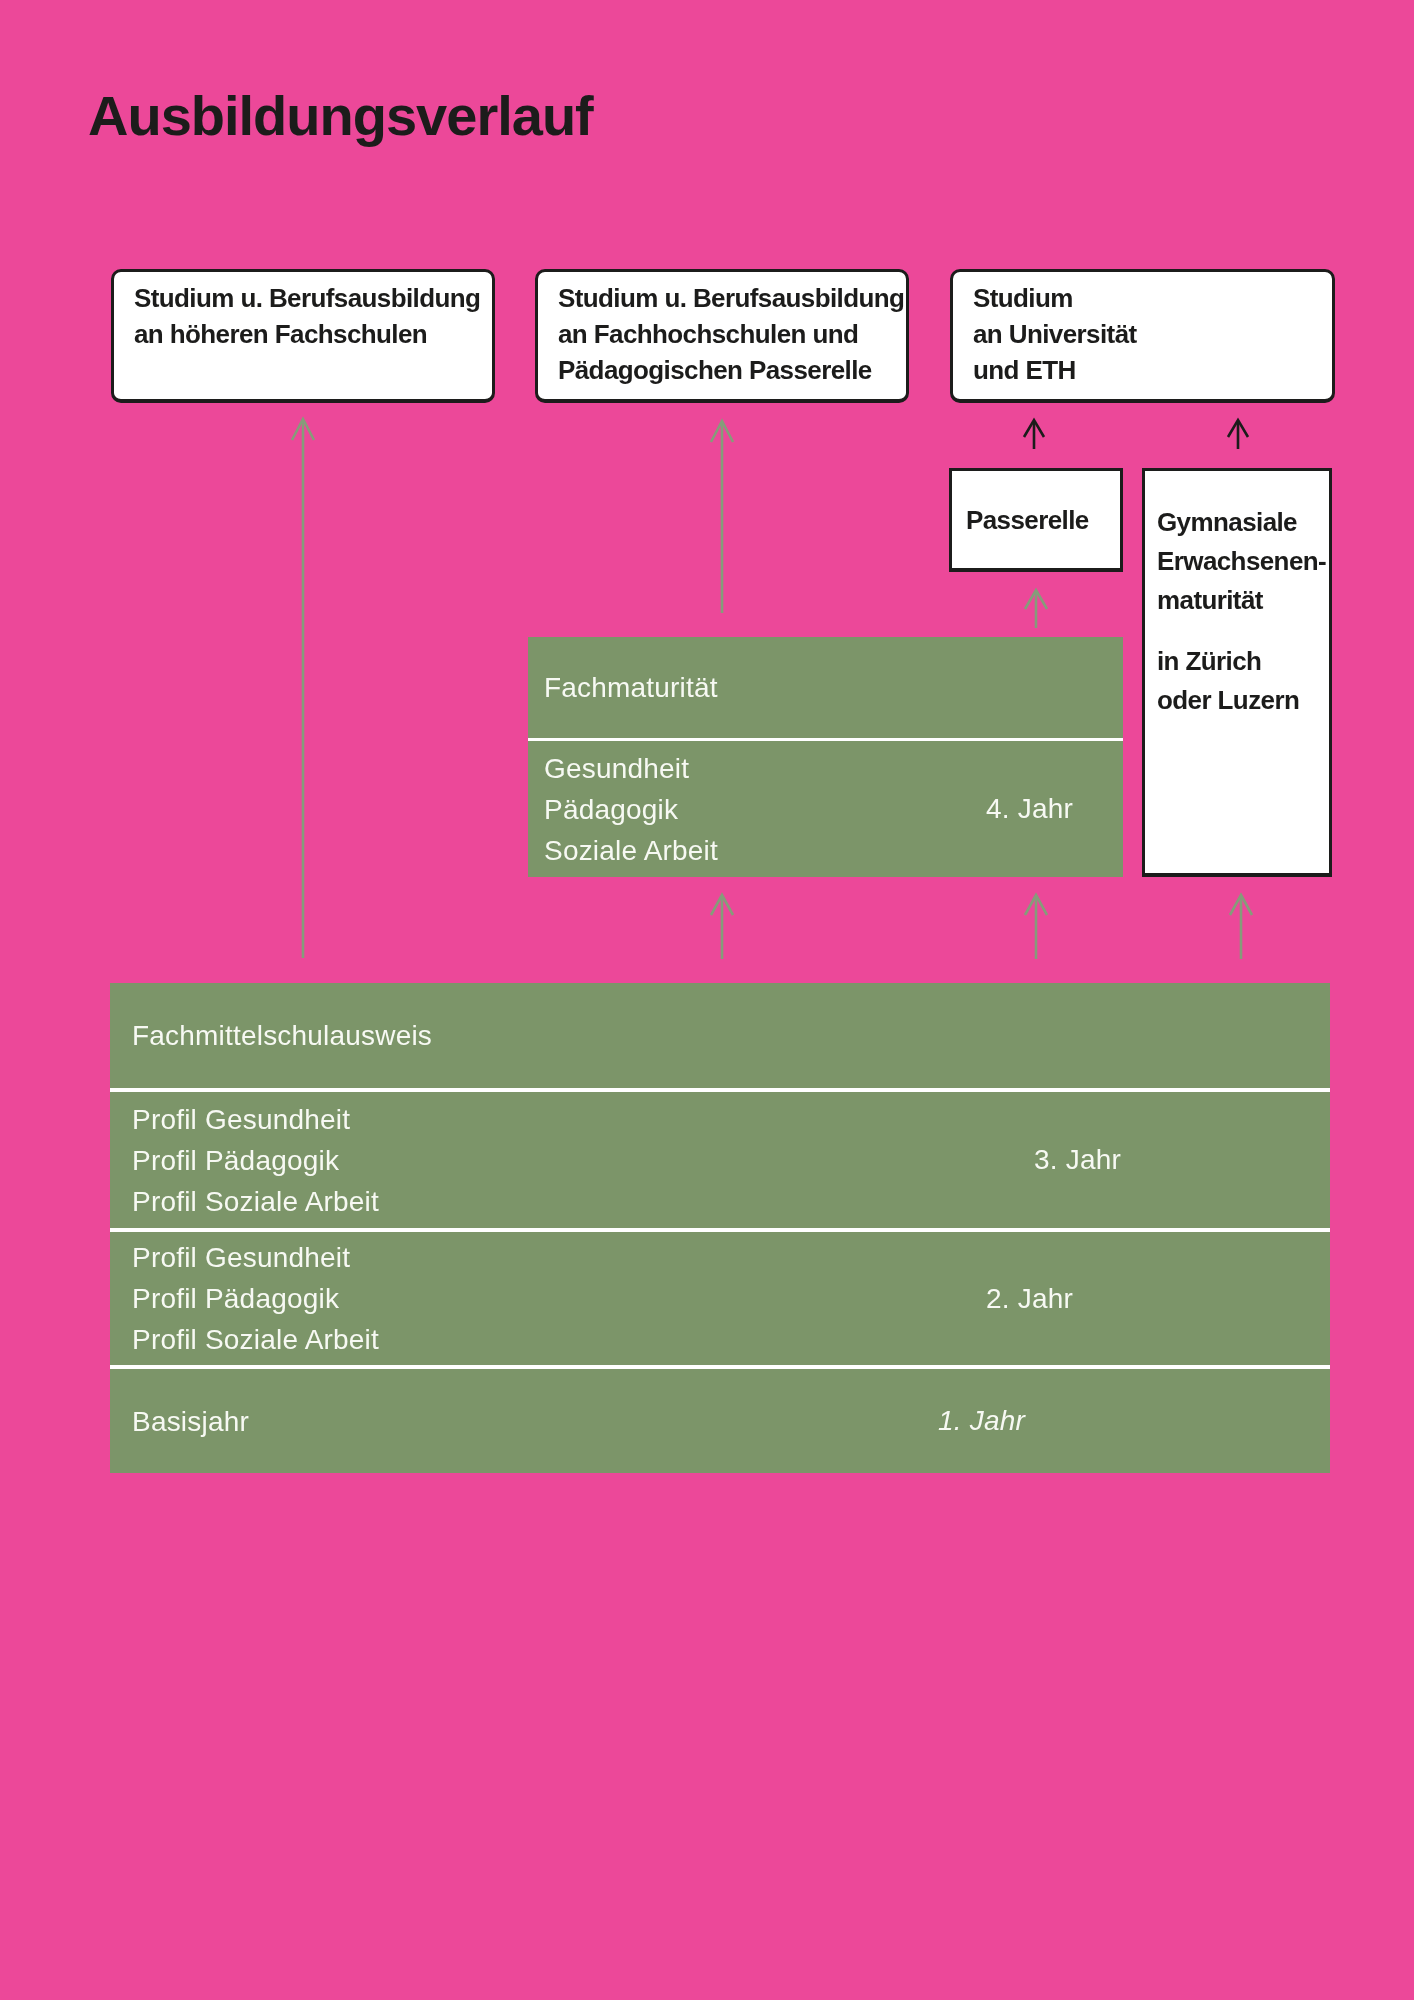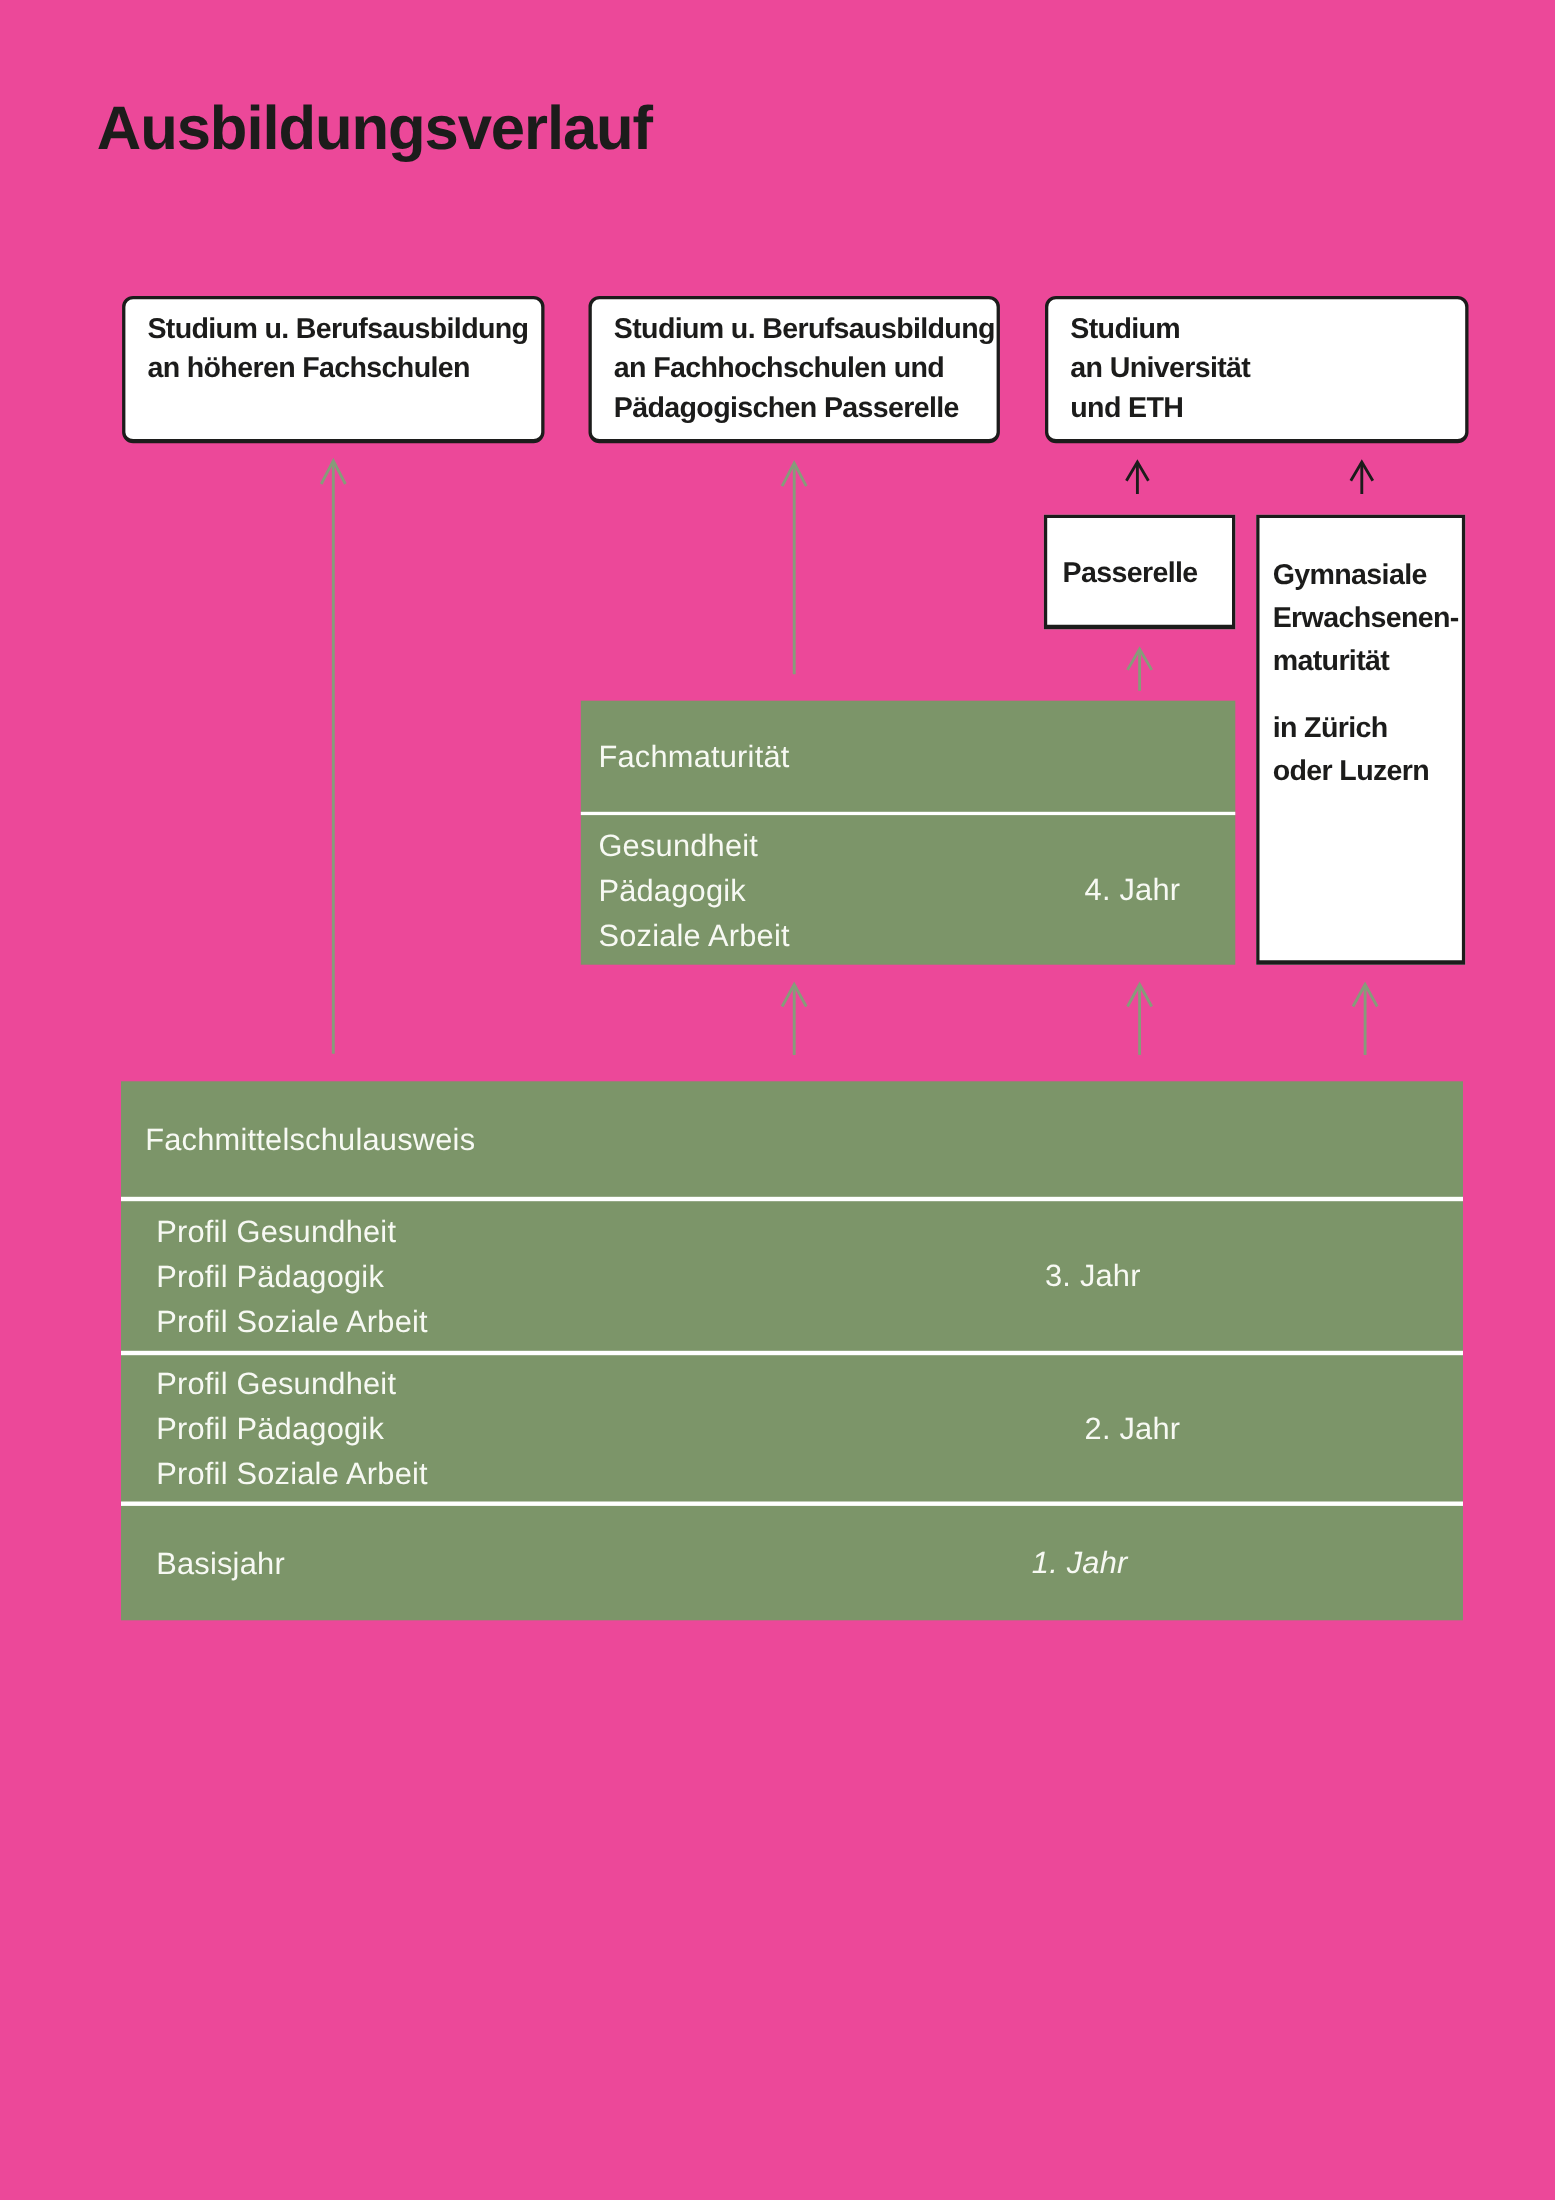--- a/index.html
+++ b/index.html
@@ -29,21 +29,21 @@
   
   .gbox {
     position:absolute; background:var(--green, #7c9569);
     color:var(--text-on-green, #f7f9f3); box-sizing:border-box;
   }
   .g-header { display:flex; align-items:center; padding-left:22px; box-sizing:border-box; }
   .g-header-fm { padding-left:16px; }
   .g-divider { width:100%; background:var(--divider, #ffffff); }
   .g-body {
     position:relative; display:flex; flex-direction:column; justify-content:center;
-    padding-left:32px; box-sizing:border-box;
+    padding-left:22px; box-sizing:border-box;
   }
   .g-body-fm { padding-left:16px; }
   .gtext { font-size:28px; line-height:41px; font-weight:400; letter-spacing:0.2px; white-space:nowrap; }
   .gheadtext { font-size:28px; font-weight:400; letter-spacing:0.2px; white-space:nowrap; }
   .year {
     position:absolute; top:50%; transform:translateY(-50%);
     font-size:28px; font-weight:400; letter-spacing:0.2px; white-space:nowrap;
   }
   
   .arrow { position:absolute; display:block; }
@@ -108,21 +108,21 @@
 
   <div class="gbox" style="left:110px; top:983px; width:1220px; height:490px;">
     <div class="g-header" style="height:105px;">
       <span class="gheadtext">Fachmittelschulausweis</span>
     </div>
     <div class="g-divider" style="height:4px;"></div>
     <div class="g-body" style="height:136px;">
       <div class="gtext">Profil Gesundheit</div>
       <div class="gtext">Profil Pädagogik</div>
       <div class="gtext">Profil Soziale Arbeit</div>
-      <div class="year" style="left:840px;text-align:center;">3. Jahr</div>
+      <div class="year" style="left:924px;text-align:center;">3. Jahr</div>
     </div>
     <div class="g-divider" style="height:4px;"></div>
     <div class="g-body" style="height:133px;">
       <div class="gtext">Profil Gesundheit</div>
       <div class="gtext">Profil Pädagogik</div>
       <div class="gtext">Profil Soziale Arbeit</div>
       <div class="year" style="left:876px;">2. Jahr</div>
     </div>
     <div class="g-divider" style="height:4px;"></div>
     <div class="g-body" style="height:104px;">

